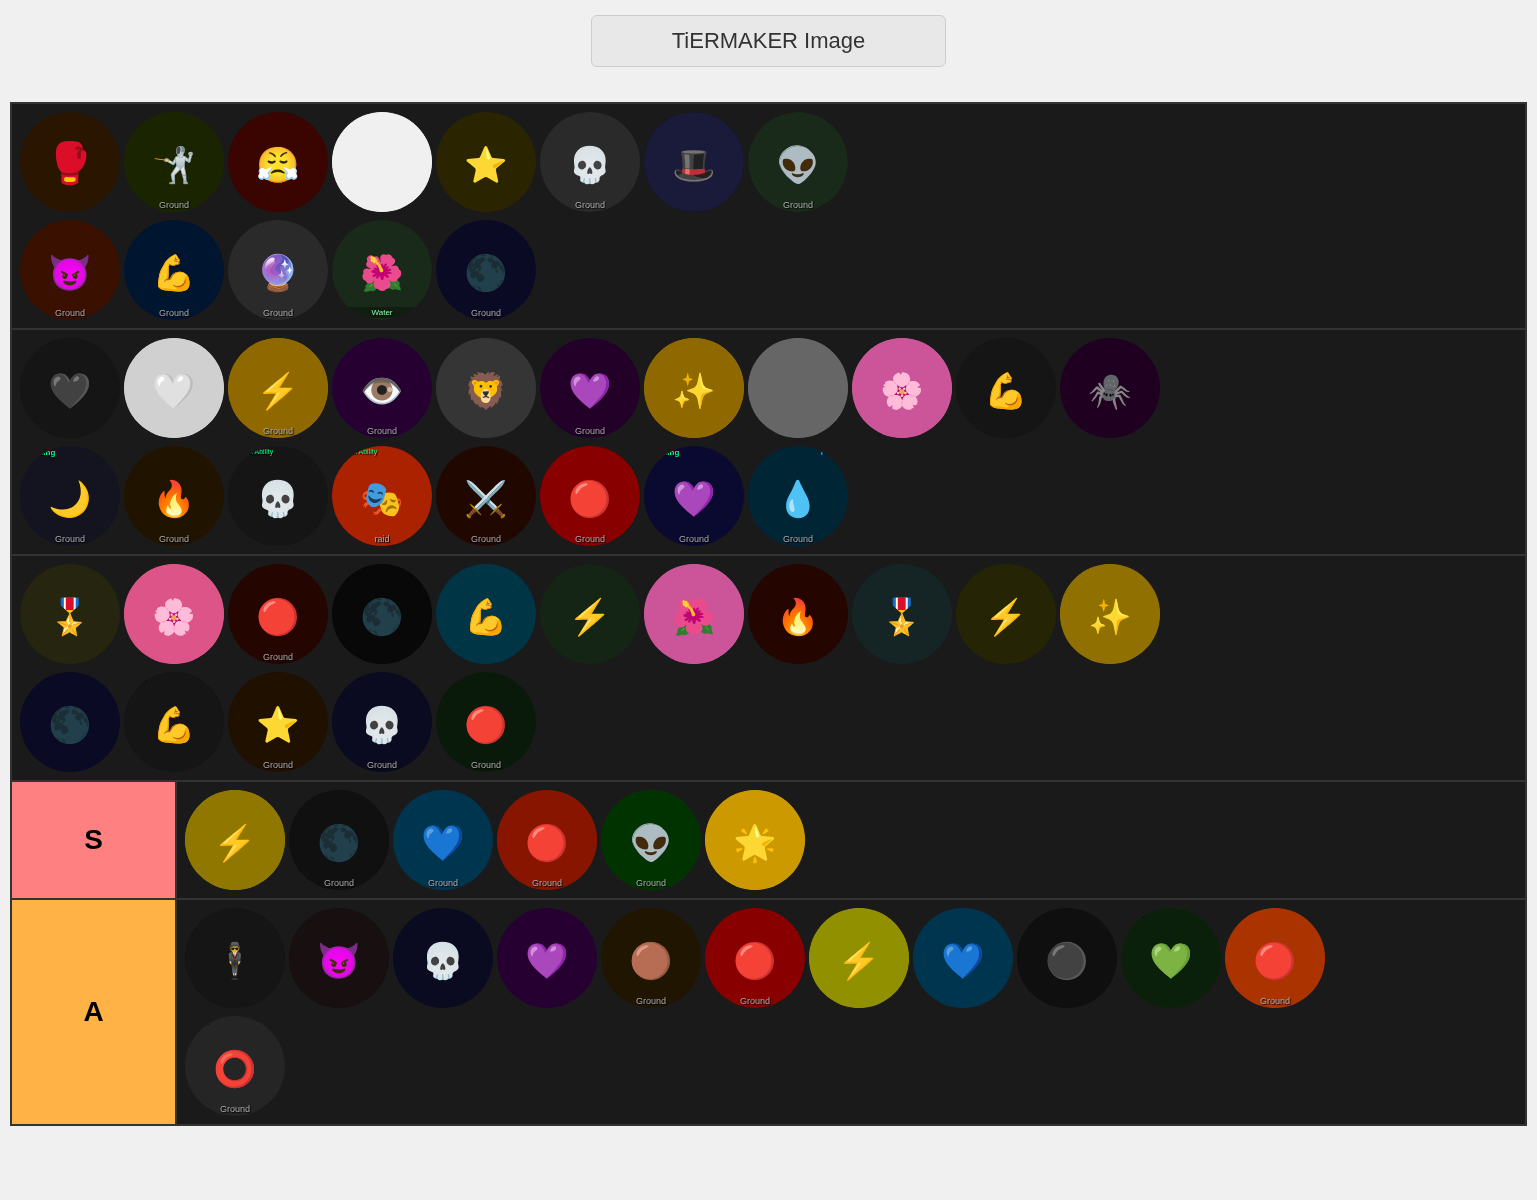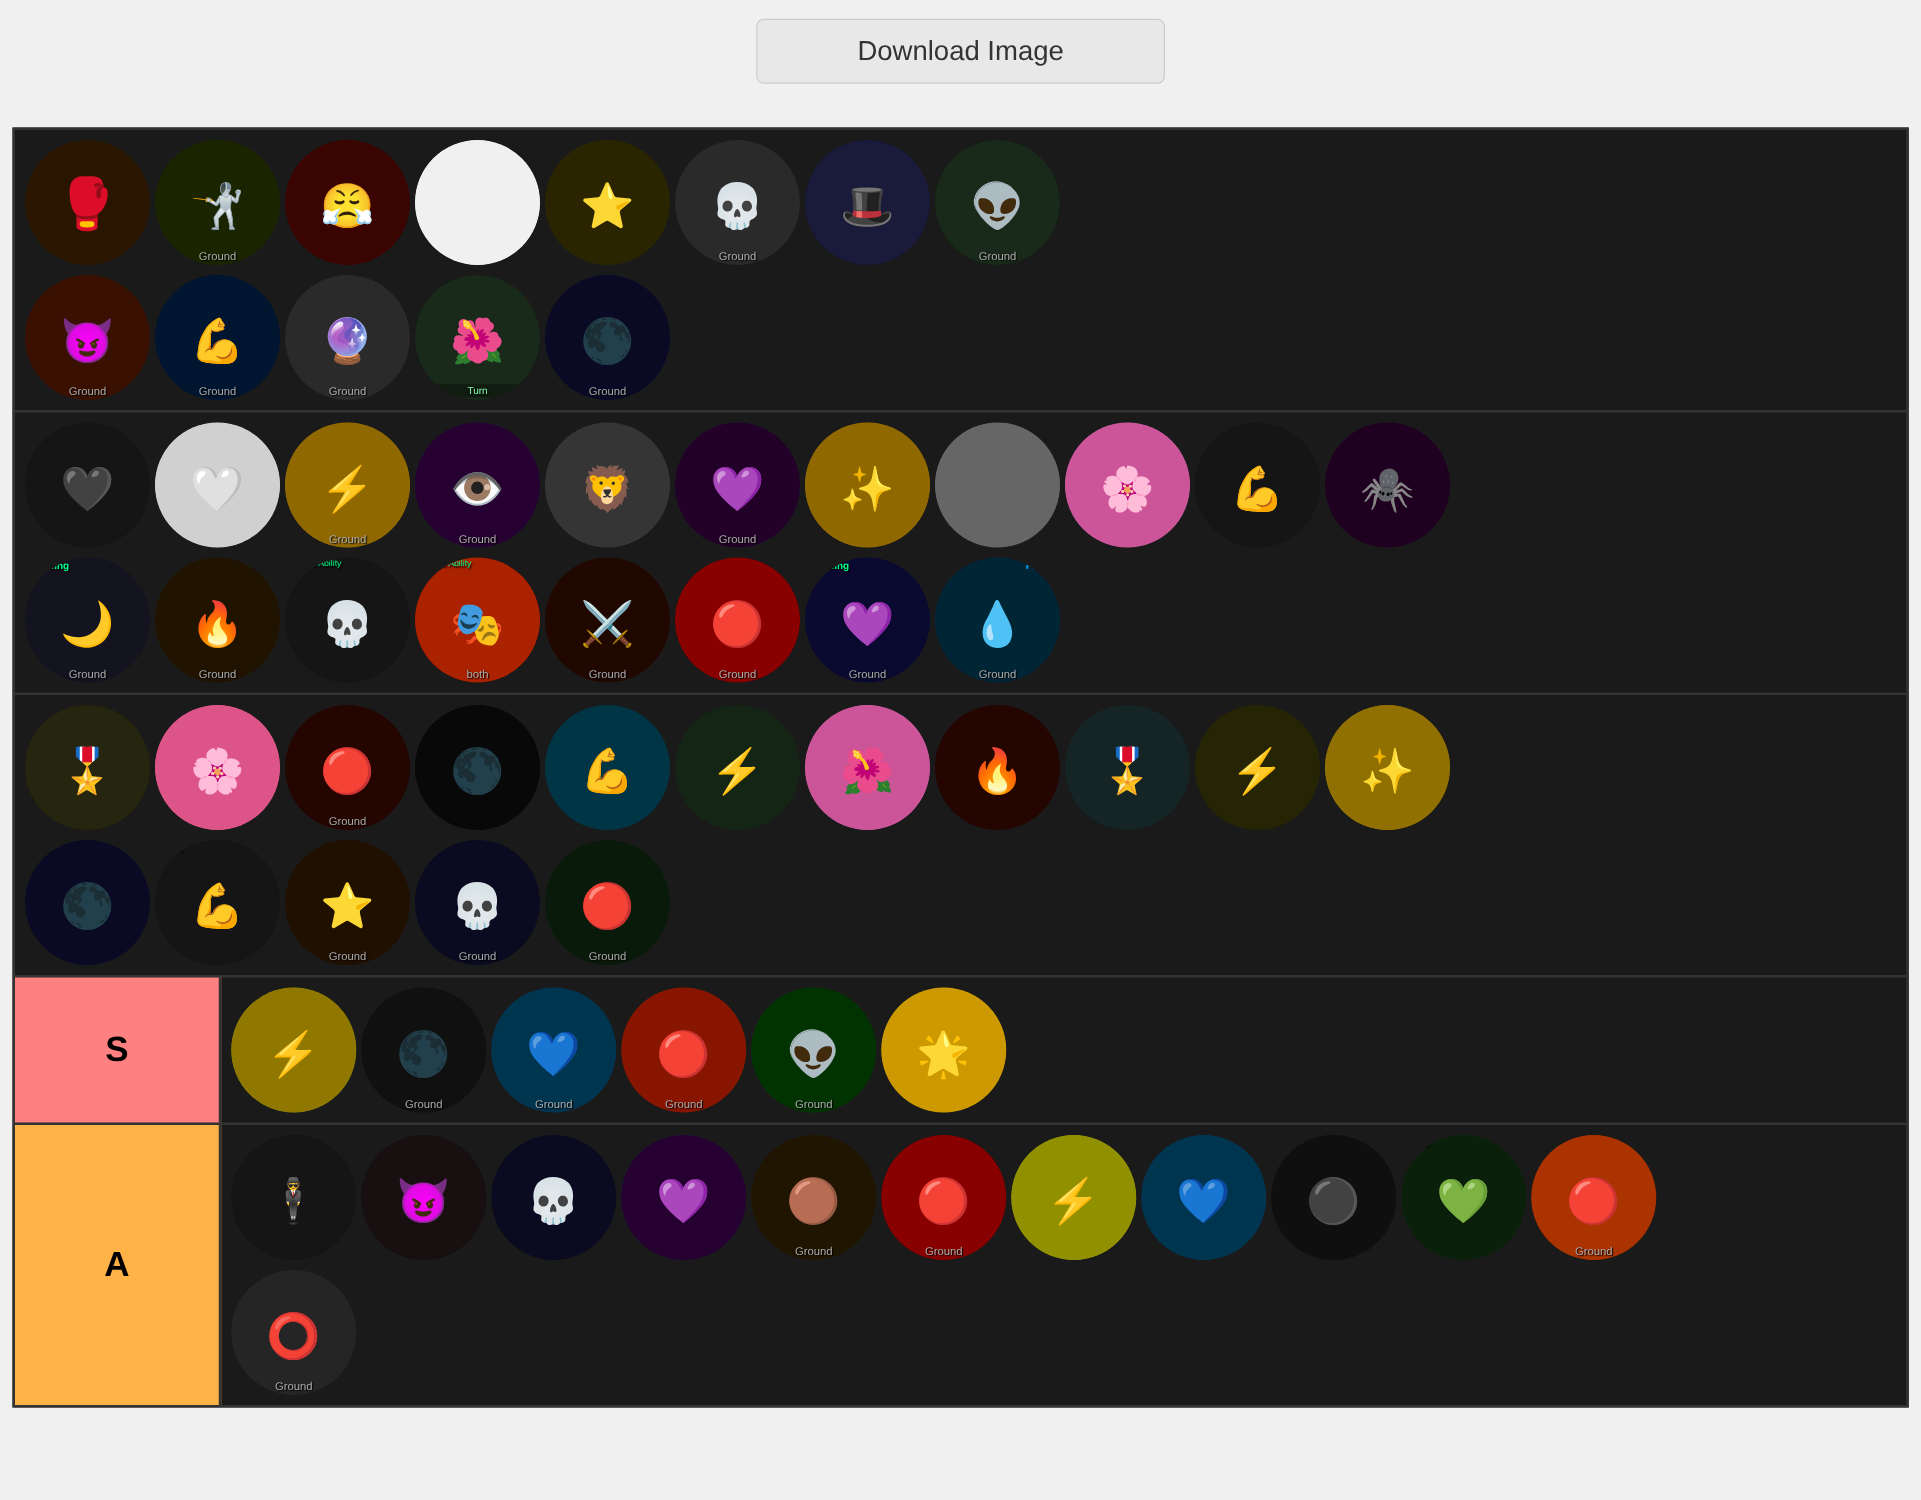--- a/index.html
+++ b/index.html
@@ -170,21 +170,21 @@
       right: 2px;
       font-size: 8px;
       color: #aa44ff;
       font-weight: bold;
     }
   </style>
 </head>
 <body>
 
 <div class="top-bar">
-  <button class="download-btn">Download Image</button>
+  <button class="download-btn">TiERMAKER Image</button>
 </div>
 
 <div class="tier-container">
 
   <div class="tier-row" style="min-height:220px;">
     <div class="tier-content" style="padding:8px;">
 
       <div class="char-circle" style="background: radial-gradient(circle, #3a2a10 0%, #1a1000 100%);">
         <div class="char-circle-inner">
           <svg viewBox="0 0 100 100" width="100" height="100">
@@ -280,21 +280,21 @@
             </svg>
           <span class="ground-label">Ground</span>
         </div>
       </div>
       <div class="char-circle" style="background: radial-gradient(circle, #2a3a2a 0%, #0a1a0a 100%);">
         <div class="char-circle-inner">
           <svg viewBox="0 0 100 100" width="100" height="100">
               <circle cx="50" cy="50" r="50" fill="#1a2a1a"></circle>
               <text x="50" y="65" text-anchor="middle" font-size="35">🌺</text>
             </svg>
-          <span class="char-label" style="color:#88ffaa; font-size:8px;">Turn</span>
+          <span class="char-label" style="color:#88ffaa; font-size:8px;">Water</span>
         </div>
       </div>
       <div class="char-circle" style="background: radial-gradient(circle, #1a1a3a 0%, #0a0a2a 100%);">
         <div class="char-circle-inner">
           <svg viewBox="0 0 100 100" width="100" height="100">
               <circle cx="50" cy="50" r="50" fill="#0a0a25"></circle>
               <text x="50" y="65" text-anchor="middle" font-size="35">🌑</text>
             </svg>
           <span class="dark-label">Dark</span>
           <span class="ground-label">Ground</span>
@@ -426,21 +426,21 @@
           <span style="position:absolute;top:2px;left:2px;font-size:7px;color:#00ff88;text-shadow:1px 1px 1px black;">Special Ability</span>
         </div>
       </div>
       <div class="char-circle" style="background: radial-gradient(circle, #cc4400 0%, #880000 100%);">
         <div class="char-circle-inner">
           <svg viewBox="0 0 100 100" width="100" height="100">
               <circle cx="50" cy="50" r="50" fill="#aa2200"></circle>
               <text x="50" y="65" text-anchor="middle" font-size="35">🎭</text>
             </svg>
           <span style="position:absolute;top:2px;left:2px;font-size:7px;color:#00ff88;text-shadow:1px 1px 1px black;">Special Ability</span>
-          <span class="ground-label">both</span>
+          <span class="ground-label">raid</span>
         </div>
       </div>
       <div class="char-circle" style="background: radial-gradient(circle, #3a2010 0%, #1a0800 100%);">
         <div class="char-circle-inner">
           <svg viewBox="0 0 100 100" width="100" height="100">
               <circle cx="50" cy="50" r="50" fill="#200800"></circle>
               <text x="50" y="65" text-anchor="middle" font-size="35">⚔️</text>
             </svg>
           <span class="fire-label">Fire</span>
           <span class="ground-label">Ground</span>

